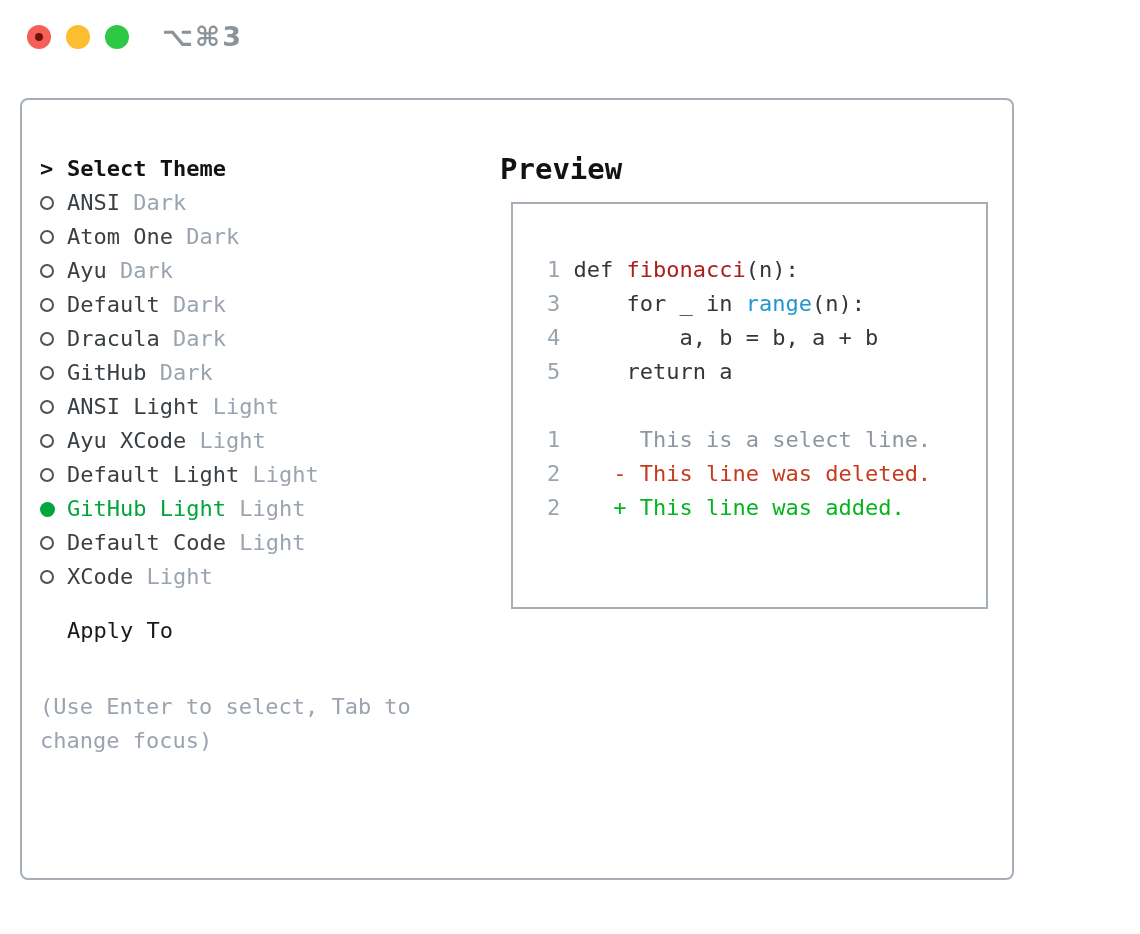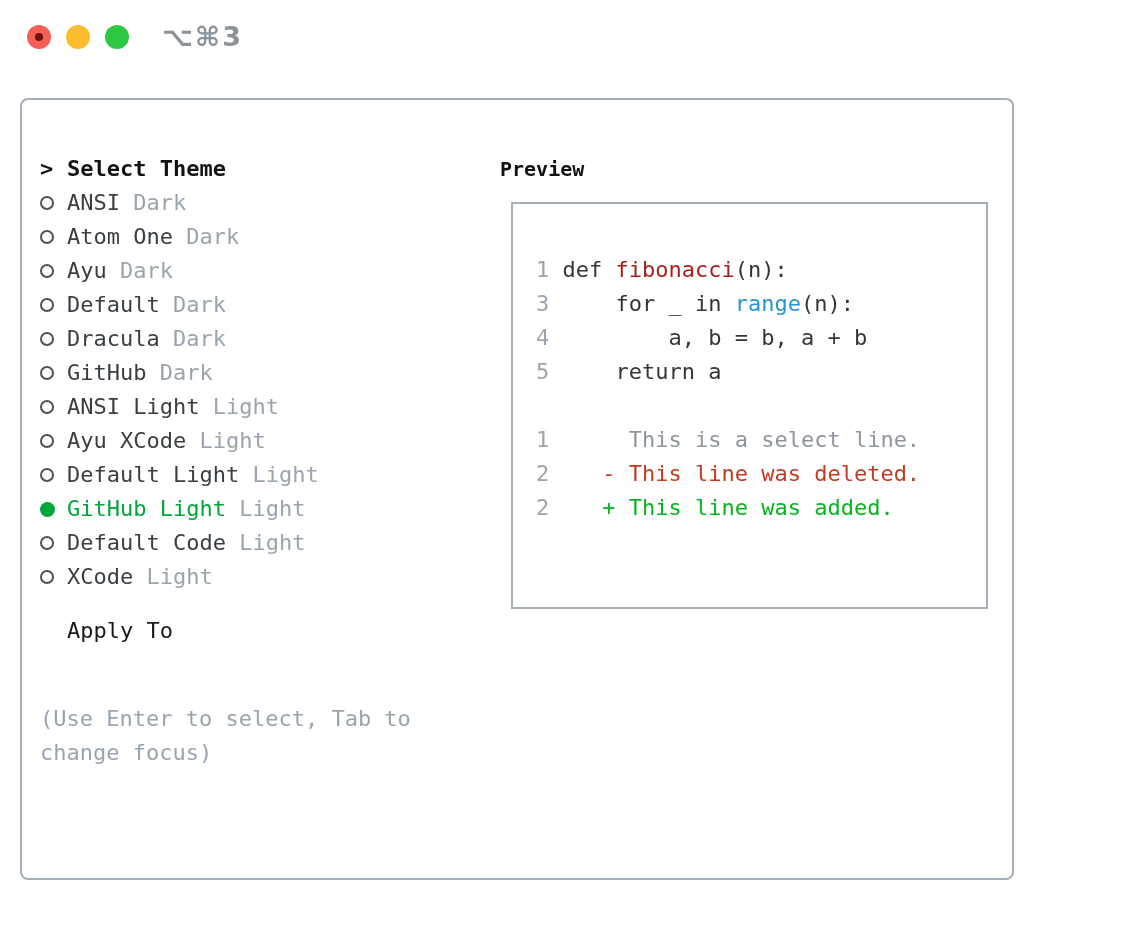--- a/index.html
+++ b/index.html
@@ -30,28 +30,28 @@
   .radio.on { border:none; background:var(--green); width:15px; height:15px; }
   .prompt-char { font-weight:bold; color:#121212; }
   .picker-title { font-weight:bold; color:#121212; }
   .theme-name { color:var(--dark-text); }
   .theme-name.sel { color:var(--green); }
   .variant { color:var(--muted); }
   .gap-above { margin-top:20px; }
   .applyto-title { color:#17191b; }
   .opt-label { color:var(--dark-text); }
   .opt-label.sel { color:var(--green); }
-  .hint { margin-top:54px; color:var(--muted); white-space:normal; line-height:34px; }
+  .hint { margin-top:42px; color:var(--muted); white-space:normal; line-height:34px; }
 
   
-  .preview-title { position:absolute; left:478px; top:52px; font-size:20px; line-height:34px;
+  .preview-title { position:absolute; left:478px; top:52px; font-size:29px; line-height:34px;
                    font-weight:bold; color:#121212; }
   .preview-box { position:absolute; left:489px; top:102px; width:477px; height:407px;
                  border:2px solid var(--border); background:#fff;
-                 padding:49px 23px; font-size:22px; line-height:34px; }
+                 padding:49px 34px; font-size:22px; line-height:34px; }
   .codeline { white-space:pre; height:34px; }
   .ln { color:var(--muted); }
   .c-code    { color:var(--code); }
   .c-func    { color:var(--func); }
   .c-num     { color:var(--numlit); }
   .c-builtin { color:var(--builtin); }
   .c-context { color:var(--context); }
   .c-deleted { color:var(--deleted); }
   .c-added   { color:var(--added); }
 </style>

